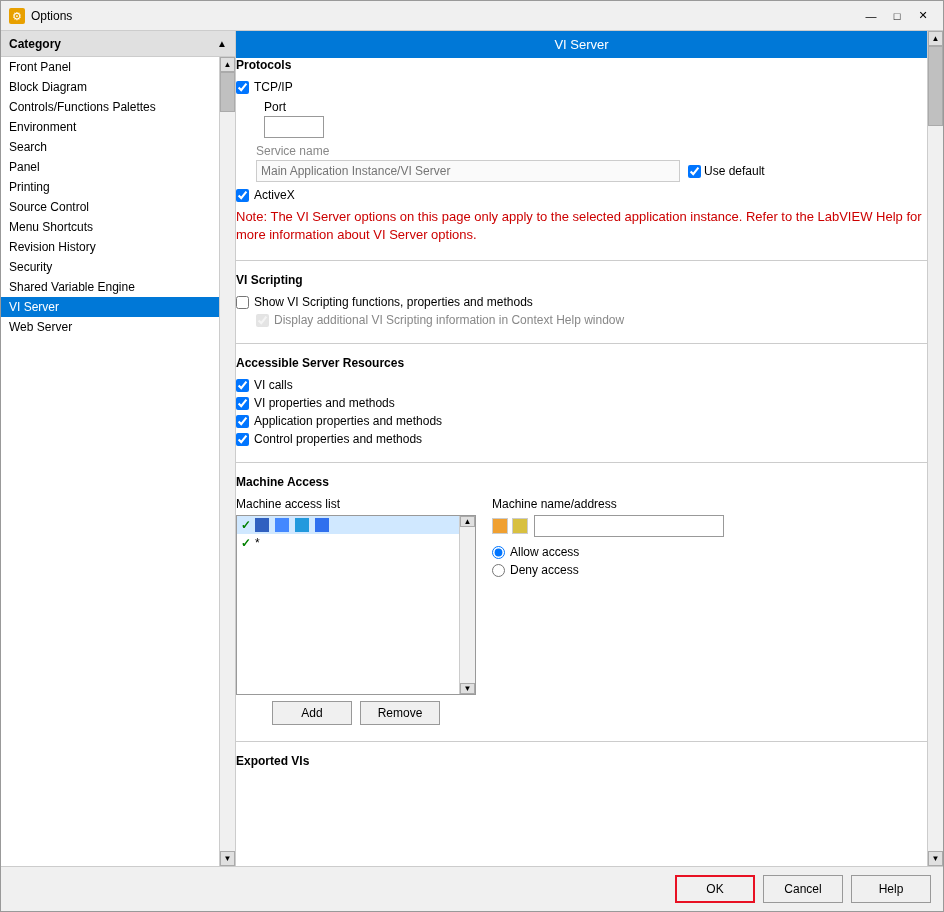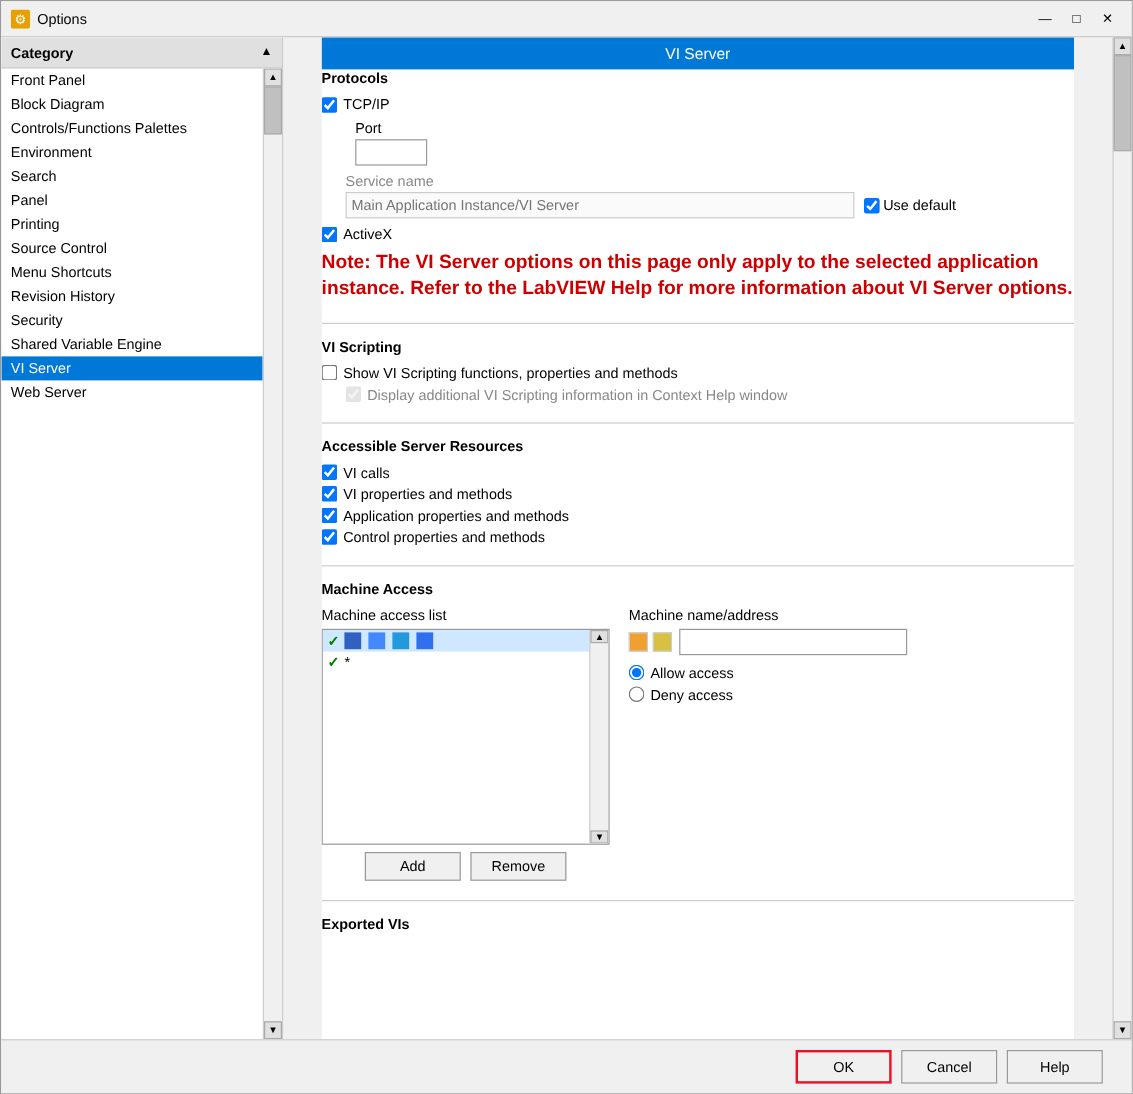--- a/index.html
+++ b/index.html
@@ -53,21 +53,20 @@
       font-size: 11px;
       display: flex;
       align-items: center;
       justify-content: center;
     }
 
     .window-body {
       display: flex;
       flex: 1;
       overflow: hidden;
-      gap: 32px;
     }
 
     
     .sidebar {
       width: 235px;
       background: white;
       border-right: 1px solid #ccc;
       display: flex;
       flex-direction: column;
       overflow: hidden;
@@ -189,24 +188,23 @@
       height: 22px;
       border: 1px solid #ccc;
       padding: 2px 4px;
       font-size: 12px;
       color: #888;
       background: #fafafa;
     }
 
     .note-text {
       color: #cc0000;
-      font-size: 16px;
+      font-size: 13px;
       margin: 4px 0;
       line-height: 1.4;
-      font-weight: bold;
     }
 
     
     .machine-access-grid {
       display: flex;
       gap: 16px;
       margin-top: 8px;
     }
     .machine-list-section {
       display: flex;
@@ -293,21 +291,21 @@
       gap: 5px;
     }
 
     
     .bottom-bar {
       background: #f0f0f0;
       border-top: 1px solid #ccc;
       display: flex;
       justify-content: flex-end;
       align-items: flex-end;
-      padding: 8px 24px;
+      padding: 8px 12px;
       gap: 8px;
     }
     .bottom-btn {
       width: 80px;
       height: 28px;
       background: #f0f0f0;
       border: 1px solid #999;
       cursor: pointer;
       font-size: 12px;
     }

